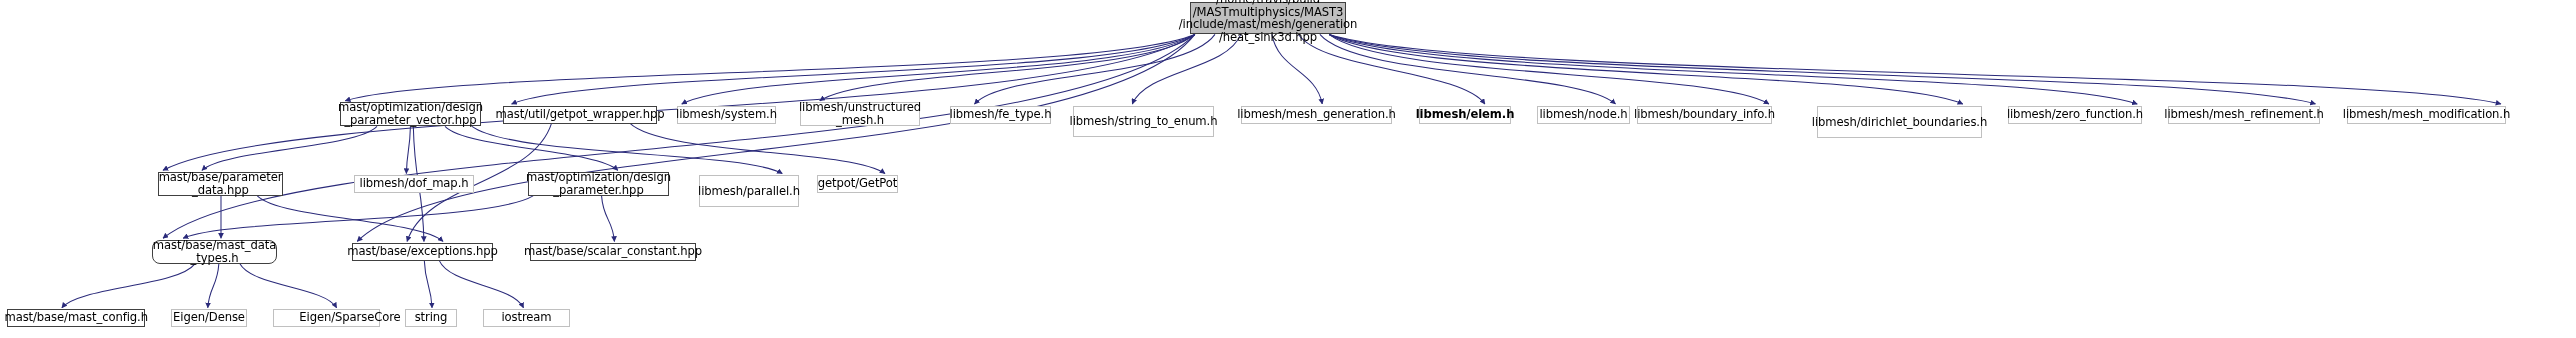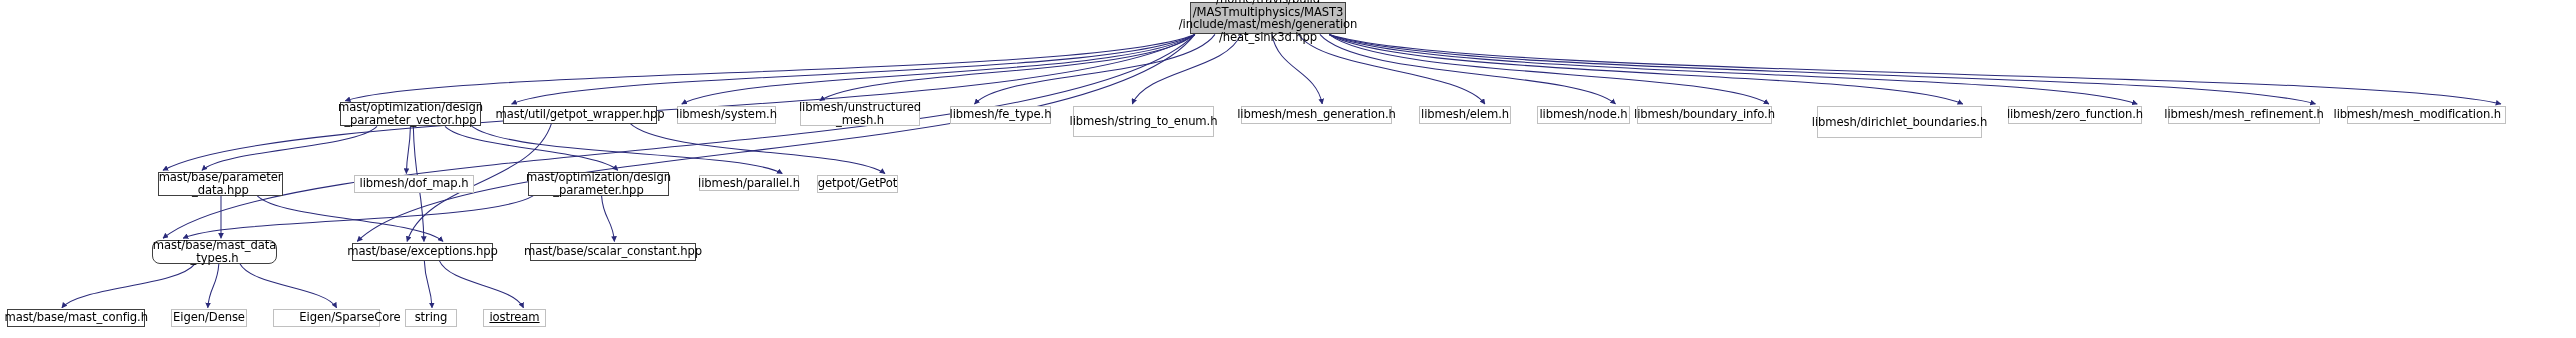--- a/index.html
+++ b/index.html
@@ -87,38 +87,38 @@
 /heat_sink3d.hpp</span></div>
       <div class="node strong" style="left: 340px; top: 102px; width: 141px; height: 24px;"><span class="lbl">mast/optimization/design
 _parameter_vector.hpp</span></div>
       <div class="node strong" style="left: 503px; top: 106px; width: 154px; height: 17.6px;"><span class="lbl">mast/util/getpot_wrapper.hpp</span></div>
       <div class="node" style="left: 677px; top: 106px; width: 99px; height: 17.6px;"><span class="lbl">libmesh/system.h</span></div>
       <div class="node" style="left: 800px; top: 102px; width: 120px; height: 24px;"><span class="lbl">libmesh/unstructured
 _mesh.h</span></div>
       <div class="node" style="left: 950px; top: 106px; width: 101px; height: 17.6px;"><span class="lbl">libmesh/fe_type.h</span></div>
       <div class="node" style="left: 1073px; top: 106px; width: 141px; height: 31px;"><span class="lbl">libmesh/string_to_enum.h</span></div>
       <div class="node" style="left: 1241px; top: 106px; width: 151px; height: 17.6px;"><span class="lbl">libmesh/mesh_generation.h</span></div>
-      <div class="node" style="left: 1419px; top: 106px; width: 92px; height: 17.6px;"><span class="lbl">libmesh/elem.h</span></div>
+      <div class="node" style="left: 1419px; top: 106px; width: 92px; height: 17.6px; font-weight: bold;"><span class="lbl">libmesh/elem.h</span></div>
       <div class="node" style="left: 1537px; top: 106px; width: 93px; height: 17.6px;"><span class="lbl">libmesh/node.h</span></div>
       <div class="node" style="left: 1637px; top: 106px; width: 135px; height: 17.6px;"><span class="lbl">libmesh/boundary_info.h</span></div>
       <div class="node" style="left: 1817px; top: 106px; width: 165px; height: 32px;"><span class="lbl">libmesh/dirichlet_boundaries.h</span></div>
       <div class="node" style="left: 2008px; top: 106px; width: 134px; height: 17.6px;"><span class="lbl">libmesh/zero_function.h</span></div>
       <div class="node" style="left: 2168px; top: 106px; width: 152px; height: 17.6px;"><span class="lbl">libmesh/mesh_refinement.h</span></div>
-      <div class="node" style="left: 2347px; top: 106px; width: 159px; height: 17.6px; justify-content: flex-end;"><span class="lbl">libmesh/mesh_modification.h</span></div>
+      <div class="node" style="left: 2347px; top: 106px; width: 159px; height: 17.6px;"><span class="lbl">libmesh/mesh_modification.h</span></div>
       <div class="node strong" style="left: 158px; top: 172px; width: 125px; height: 24px;"><span class="lbl">mast/base/parameter
 _data.hpp</span></div>
       <div class="node" style="left: 354px; top: 175px; width: 120px; height: 17.6px;"><span class="lbl">libmesh/dof_map.h</span></div>
       <div class="node strong" style="left: 528px; top: 172px; width: 141px; height: 24px;"><span class="lbl">mast/optimization/design
 _parameter.hpp</span></div>
-      <div class="node" style="left: 699px; top: 175px; width: 100px; height: 16px;"><span class="lbl">libmesh/parallel.h</span></div>
+      <div class="node" style="left: 699px; top: 175px; width: 100px; height: 32px;"><span class="lbl">libmesh/parallel.h</span></div>
       <div class="node" style="left: 817px; top: 175px; width: 81px; height: 17.6px;"><span class="lbl">getpot/GetPot</span></div>
       <div class="node strong" style="left: 152px; top: 240px; width: 125px; height: 24px; border-radius: 8px;"><span class="lbl">mast/base/mast_data
 _types.h</span></div>
       <div class="node strong" style="left: 352px; top: 243px; width: 141px; height: 17.6px;"><span class="lbl">mast/base/exceptions.hpp</span></div>
       <div class="node strong" style="left: 530px; top: 243px; width: 166px; height: 17.6px;"><span class="lbl">mast/base/scalar_constant.hpp</span></div>
       <div class="node strong" style="left: 7.2px; top: 309px; width: 138px; height: 17.6px;"><span class="lbl">mast/base/mast_config.h</span></div>
       <div class="node" style="left: 171px; top: 309px; width: 76px; height: 17.6px;"><span class="lbl">Eigen/Dense</span></div>
       <div class="node" style="left: 273px; top: 309px; width: 107px; height: 17.6px; padding-left: 47px;"><span class="lbl">Eigen/SparseCore</span></div>
       <div class="node" style="left: 405px; top: 309px; width: 52px; height: 17.6px;"><span class="lbl">string</span></div>
-      <div class="node" style="left: 483px; top: 309px; width: 63px; height: 17.6px; text-decoration: underline;"><span class="lbl">iostream</span></div>
+      <div class="node" style="left: 483px; top: 309px; width: 87px; height: 17.6px;"><span class="lbl">iostream</span></div>
     </div>
 </div>
 
 
 </body></html>

